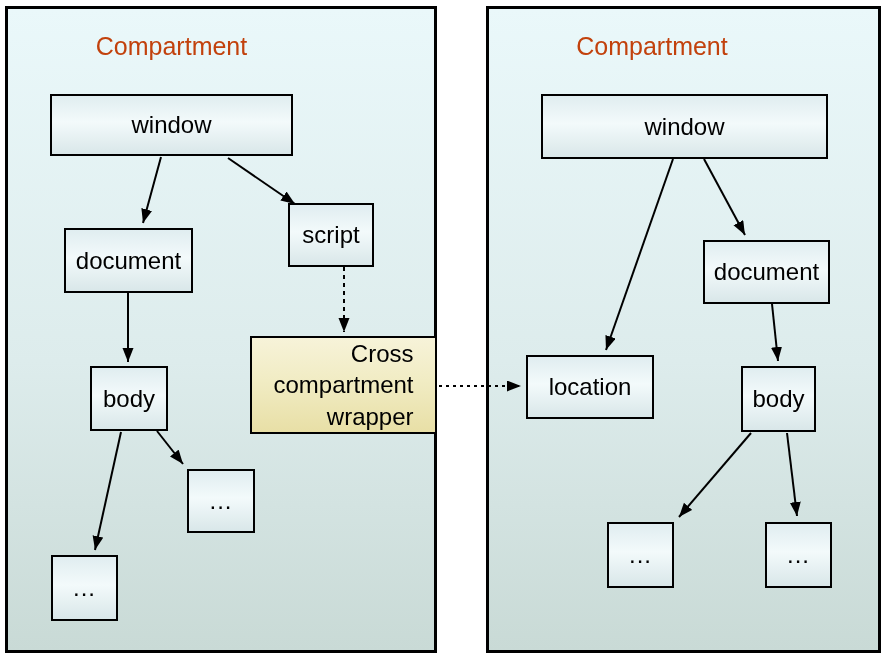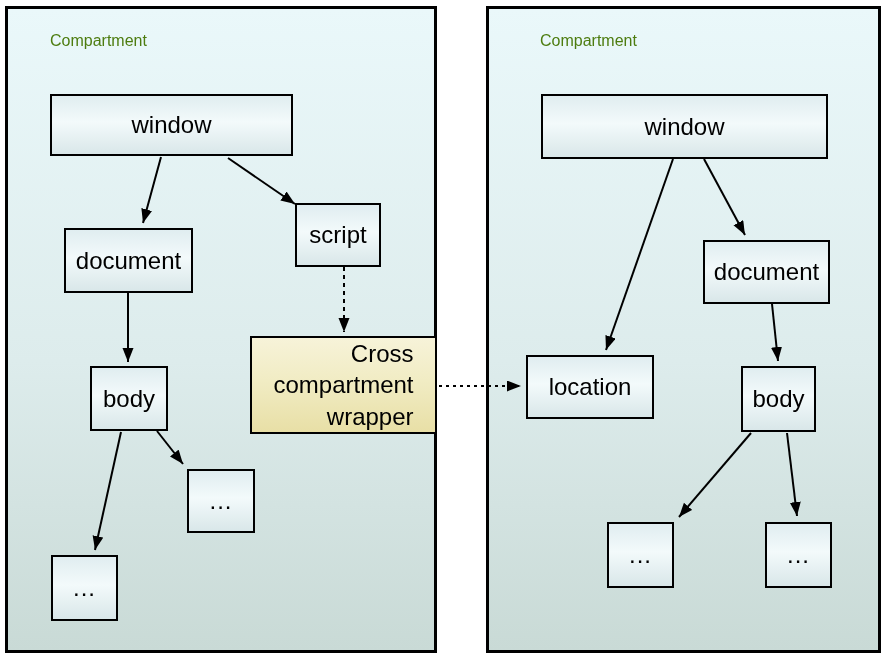--- a/index.html
+++ b/index.html
@@ -20,22 +20,23 @@
     box-sizing: border-box;
     border: 3px solid #000000;
     background: linear-gradient(180deg, #eaf8fa 0%, #ddecec 55%, #c9dad6 100%);
     z-index: 1;
   }
   #panel-left  { left: 5px;   top: 6px; width: 432px; height: 647px; }
   #panel-right { left: 486px; top: 6px; width: 395px; height: 647px; }
 
   .panel-title {
     position: absolute;
-    font-size: 16px;
-    color: #4d7c0f;
+    font-size: 25px;
+    color: #c2410c;
+    text-align: center;
     z-index: 2;
     white-space: nowrap;
   }
   #title-left  { left: 50px;  top: 32px; width: 243px; }
   #title-right { left: 540px; top: 32px; width: 224px; }
 
   .node {
     position: absolute;
     box-sizing: border-box;
     border: 2px solid #000000;
@@ -45,21 +46,21 @@
     justify-content: center;
     font-size: 24px;
     color: #000000;
     z-index: 2;
     text-align: right;
   }
   .node.dots { letter-spacing: 1px; }
 
   #n-l-window   { left: 50px;  top: 94px;  width: 243px; height: 62px; }
   #n-l-document { left: 64px;  top: 228px; width: 129px; height: 65px; }
-  #n-l-script   { left: 295px; top: 203px; width: 86px;  height: 64px; }
+  #n-l-script   { left: 288px; top: 203px; width: 86px;  height: 64px; }
   #n-l-body     { left: 90px;  top: 366px; width: 78px;  height: 65px; }
   #n-l-child1   { left: 187px; top: 469px; width: 68px;  height: 64px; }
   #n-l-child2   { left: 51px;  top: 555px; width: 67px;  height: 66px; }
 
   #n-r-window   { left: 541px; top: 94px;  width: 287px; height: 65px; }
   #n-r-document { left: 703px; top: 240px; width: 127px; height: 64px; }
   #n-r-location { left: 526px; top: 355px; width: 128px; height: 64px; }
   #n-r-body     { left: 741px; top: 366px; width: 75px;  height: 66px; }
   #n-r-child1   { left: 607px; top: 522px; width: 67px;  height: 66px; }
   #n-r-child2   { left: 765px; top: 522px; width: 67px;  height: 66px; }

